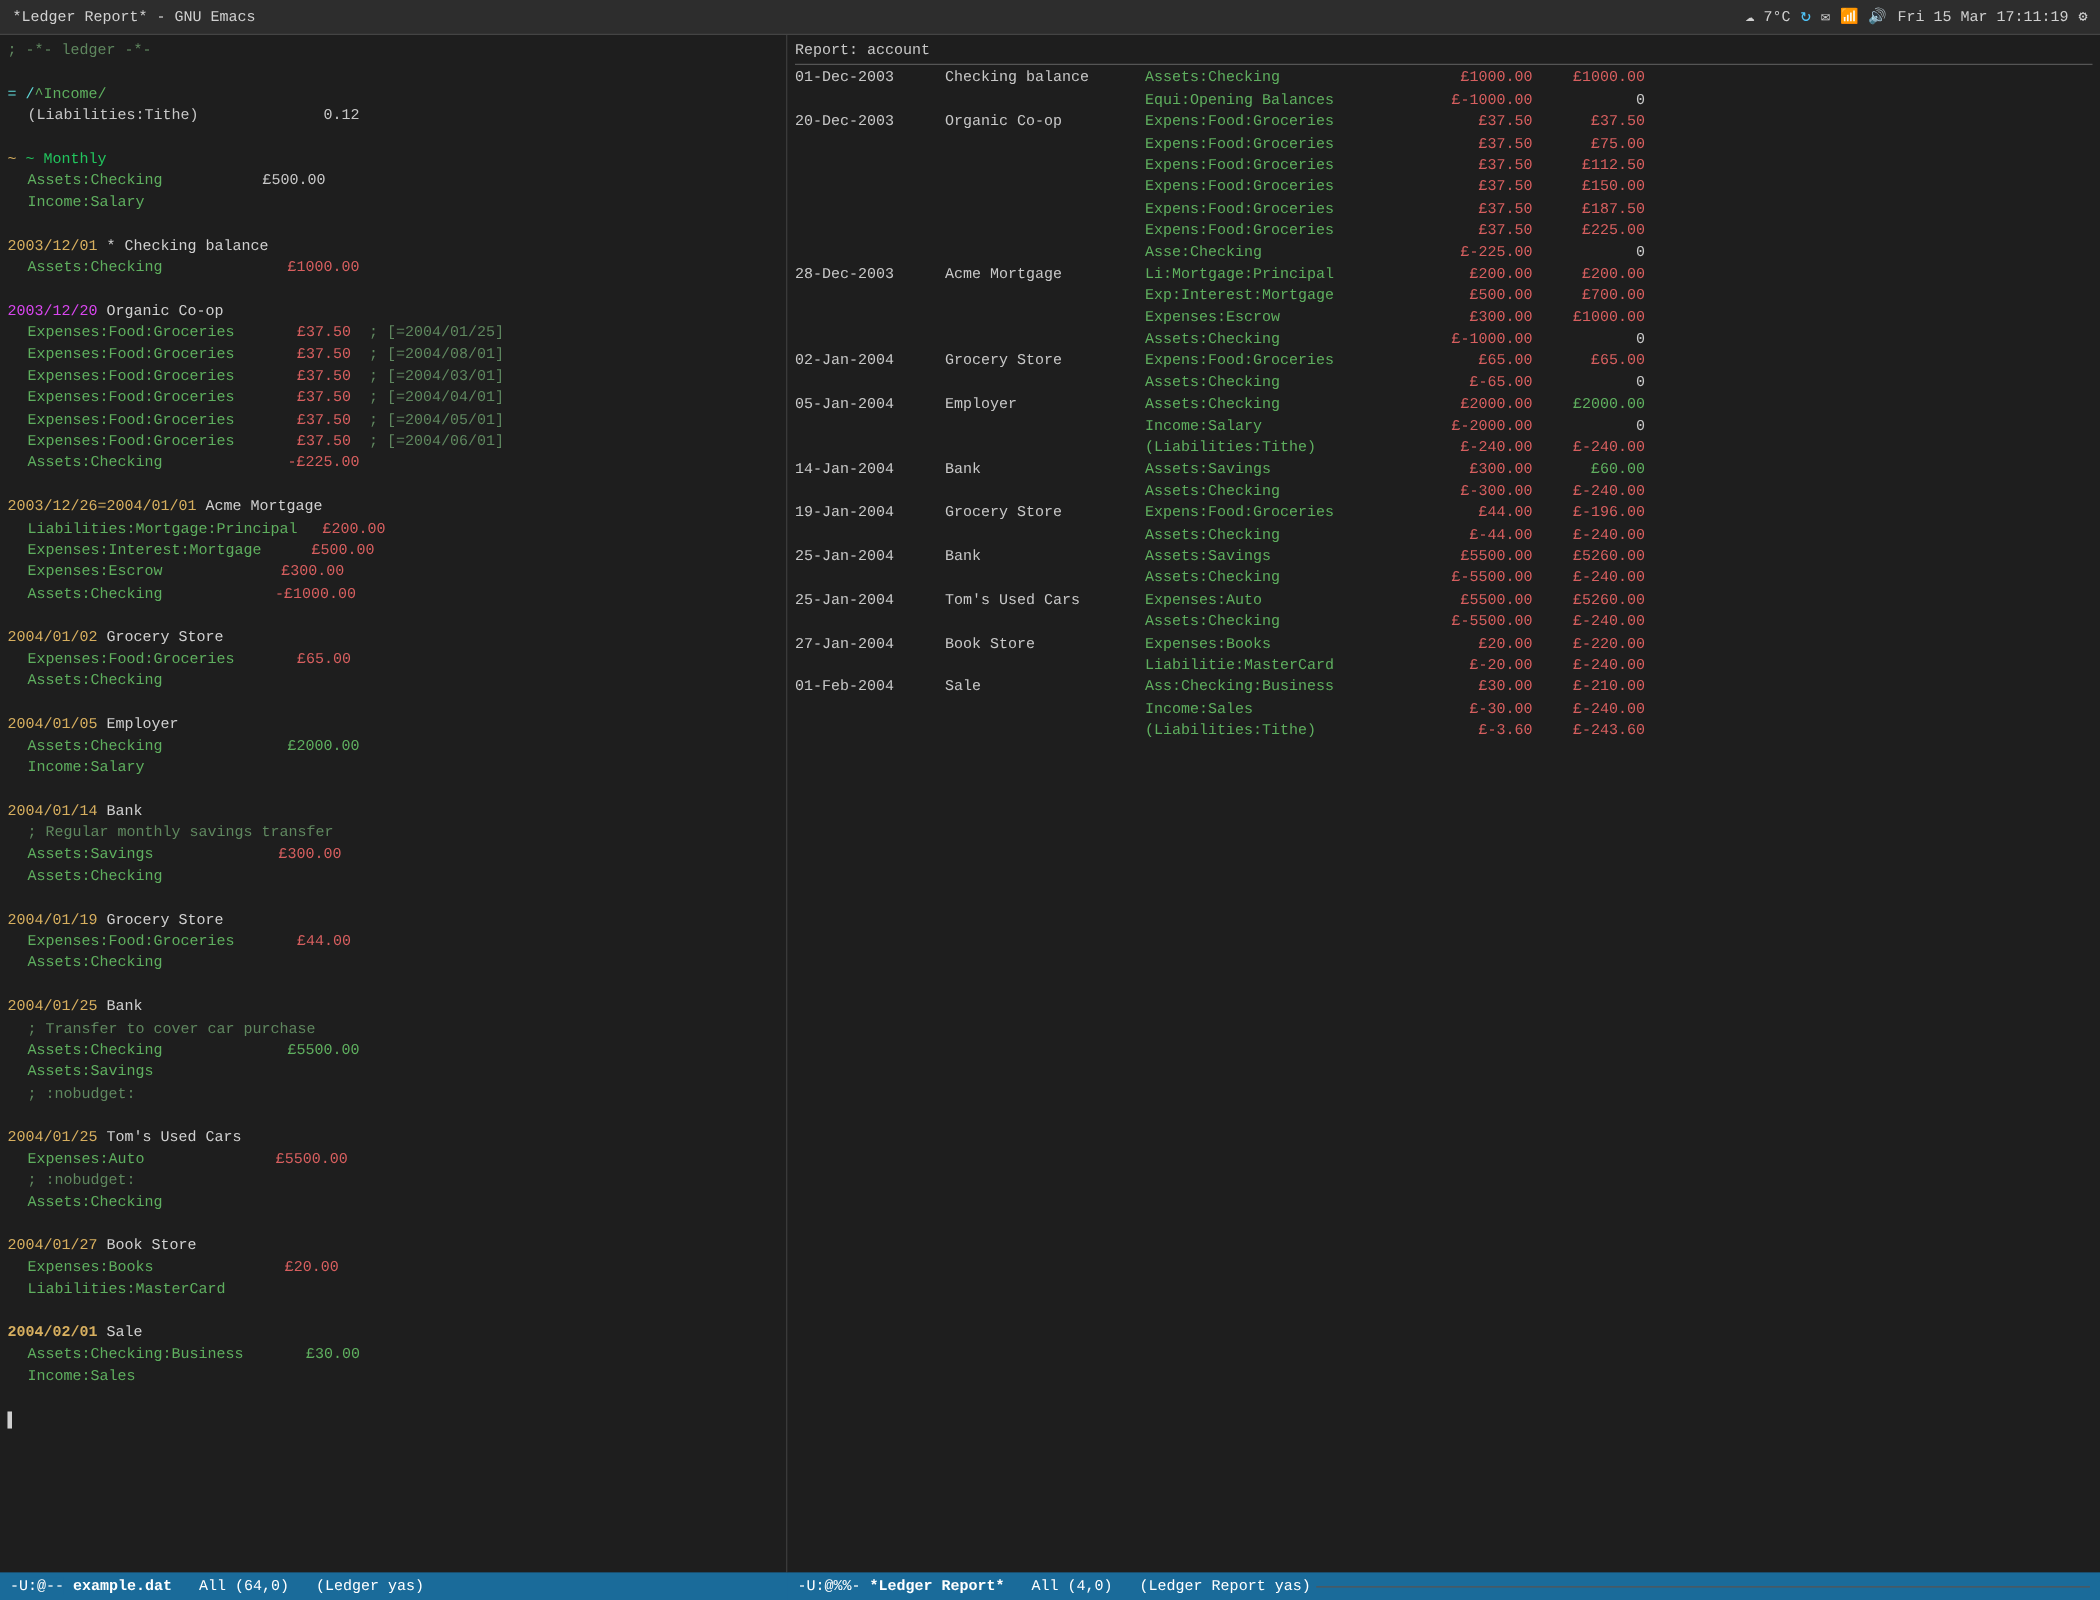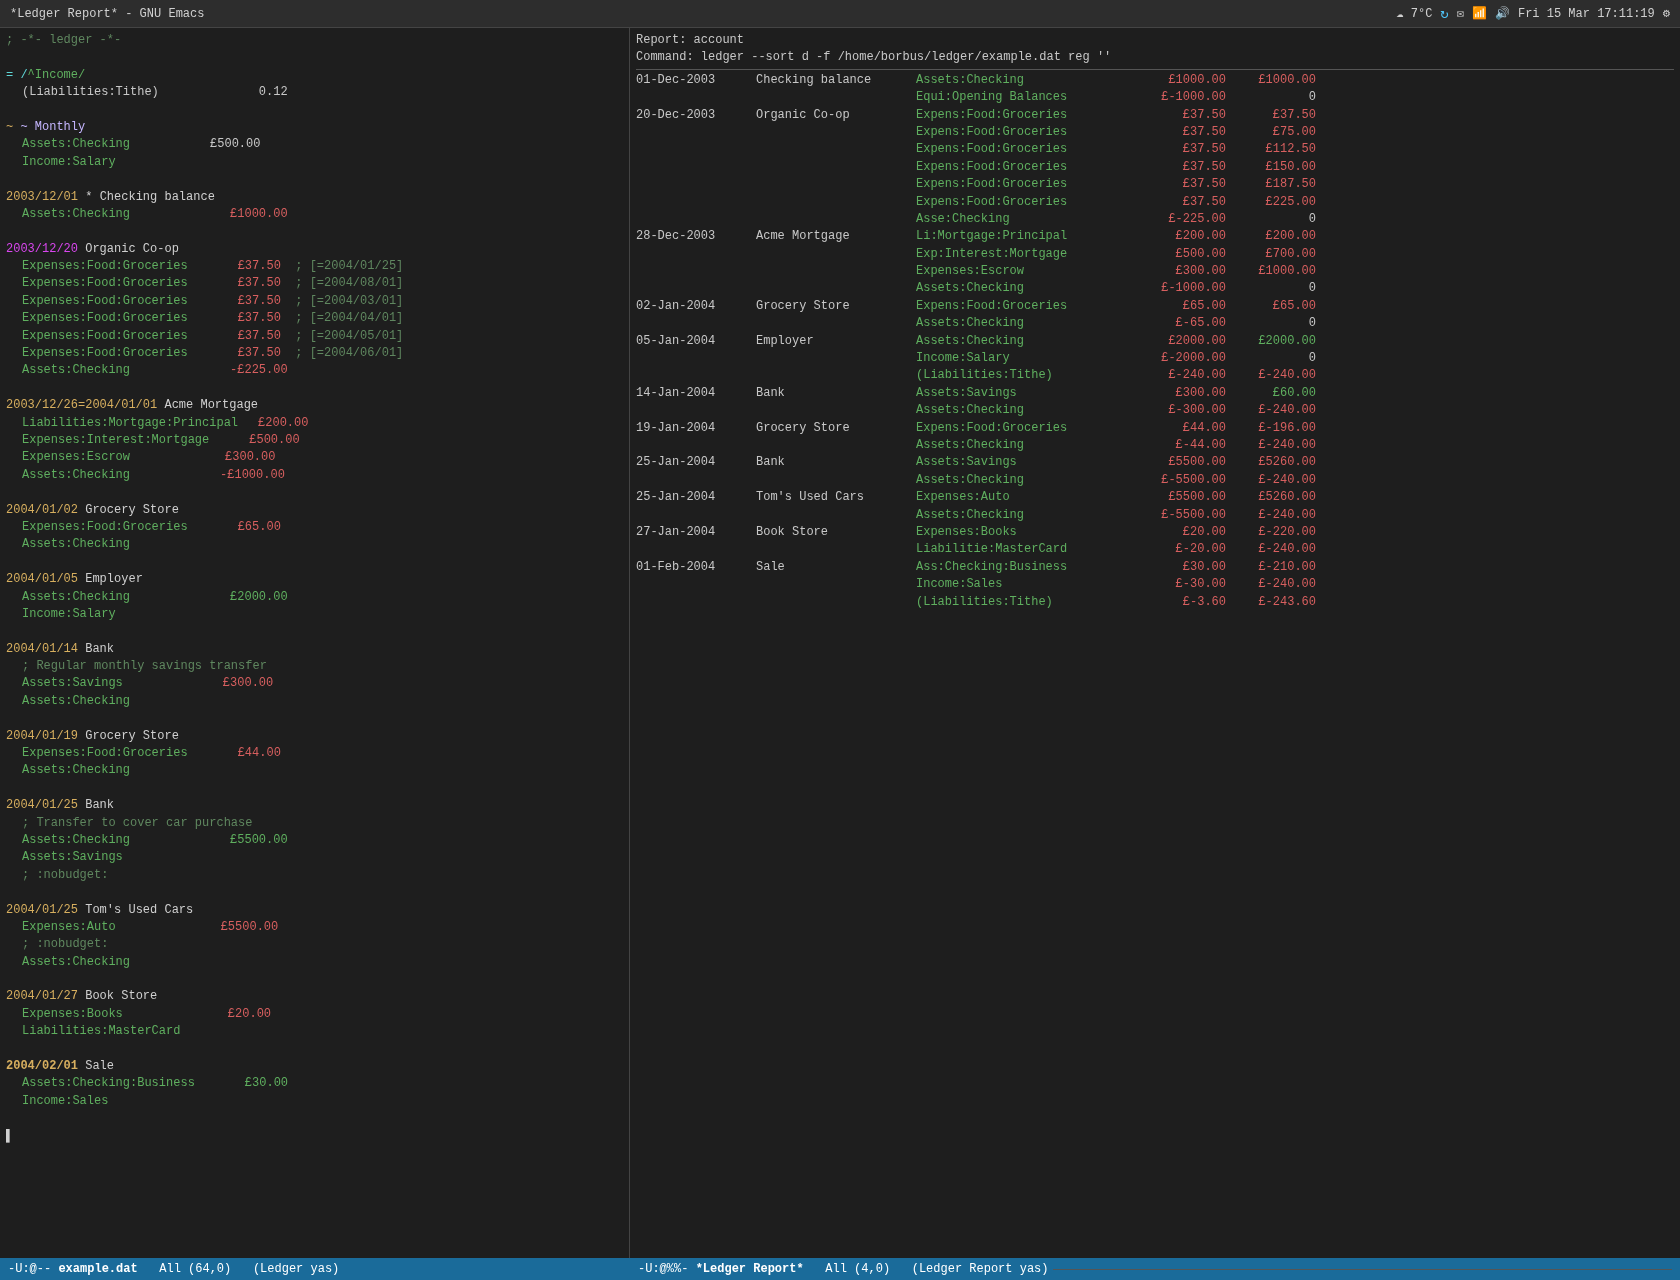--- a/index.html
+++ b/index.html
@@ -126,21 +126,21 @@
     <div class="line">&nbsp;</div>
     <div class="line">
       <span class="cyan">= /</span><span class="green">^Income/</span>
     </div>
     <div class="line indent1">
       <span style="color:#c8c8c8;">(Liabilities:Tithe)</span>
       <span style="color:#c8c8c8; margin-left: 100px;">0.12</span>
     </div>
     <div class="line">&nbsp;</div>
     <div class="line">
-      <span class="tilde">~ </span><span style="color:#c4b5fd;">~ Monthly</span>
+      <span class="tilde">~ </span><span style="color:#22c55e;">~ Monthly</span>
     </div>
     <div class="line indent1">
       <span class="green">Assets:Checking</span>
       <span style="color:#c8c8c8; margin-left: 80px;">£500.00</span>
     </div>
     <div class="line indent1">
       <span class="green">Income:Salary</span>
     </div>
     <div class="line">&nbsp;</div>
 
@@ -333,23 +333,20 @@
     </div>
     <div class="line">&nbsp;</div>
     <div class="line">
       <span style="color:#d0d0d0;">▌</span>
     </div>
   </div>
 
   <div id="right-pane">
     <div class="line header-line">
       <span>Report: account</span>
-    </div>
-    <div class="line header-line">
-      <span>Command: ledger --sort d -f /home/borbus/ledger/example.dat reg ''</span>
     </div>
     <div style="border-top: 1px solid #555; margin: 2px 0;"></div>
 
     <div id="report-entries">
         <div style="display: flex; white-space: pre; font-size: 12px; line-height: 1.45;"><span style="color: rgb(200, 200, 200); width: 120px; display: inline-block; flex-shrink: 0;">01-Dec-2003</span><span style="color: rgb(200, 200, 200); width: 160px; display: inline-block; flex-shrink: 0; overflow: hidden;">Checking balance</span><span style="color: rgb(95, 175, 95); width: 220px; display: inline-block; flex-shrink: 0;">Assets:Checking</span><span style="color: rgb(215, 95, 95); width: 90px; display: inline-block; flex-shrink: 0; text-align: right;">£1000.00</span><span style="color: rgb(215, 95, 95); width: 90px; display: inline-block; flex-shrink: 0; text-align: right;">£1000.00</span></div>
         <div style="display: flex; white-space: pre; font-size: 12px; line-height: 1.45;"><span style="color: rgb(30, 30, 30); width: 120px; display: inline-block; flex-shrink: 0;"></span><span style="color: rgb(30, 30, 30); width: 160px; display: inline-block; flex-shrink: 0; overflow: hidden;"></span><span style="color: rgb(95, 175, 95); width: 220px; display: inline-block; flex-shrink: 0;">Equi:Opening Balances</span><span style="color: rgb(215, 95, 95); width: 90px; display: inline-block; flex-shrink: 0; text-align: right;">£-1000.00</span><span style="color: rgb(200, 200, 200); width: 90px; display: inline-block; flex-shrink: 0; text-align: right;">0</span></div>
         <div style="display: flex; white-space: pre; font-size: 12px; line-height: 1.45;"><span style="color: rgb(200, 200, 200); width: 120px; display: inline-block; flex-shrink: 0;">20-Dec-2003</span><span style="color: rgb(200, 200, 200); width: 160px; display: inline-block; flex-shrink: 0; overflow: hidden;">Organic Co-op</span><span style="color: rgb(95, 175, 95); width: 220px; display: inline-block; flex-shrink: 0;">Expens:Food:Groceries</span><span style="color: rgb(215, 95, 95); width: 90px; display: inline-block; flex-shrink: 0; text-align: right;">£37.50</span><span style="color: rgb(215, 95, 95); width: 90px; display: inline-block; flex-shrink: 0; text-align: right;">£37.50</span></div>
         <div style="display: flex; white-space: pre; font-size: 12px; line-height: 1.45;"><span style="color: rgb(30, 30, 30); width: 120px; display: inline-block; flex-shrink: 0;"></span><span style="color: rgb(30, 30, 30); width: 160px; display: inline-block; flex-shrink: 0; overflow: hidden;"></span><span style="color: rgb(95, 175, 95); width: 220px; display: inline-block; flex-shrink: 0;">Expens:Food:Groceries</span><span style="color: rgb(215, 95, 95); width: 90px; display: inline-block; flex-shrink: 0; text-align: right;">£37.50</span><span style="color: rgb(215, 95, 95); width: 90px; display: inline-block; flex-shrink: 0; text-align: right;">£75.00</span></div>
         <div style="display: flex; white-space: pre; font-size: 12px; line-height: 1.45;"><span style="color: rgb(30, 30, 30); width: 120px; display: inline-block; flex-shrink: 0;"></span><span style="color: rgb(30, 30, 30); width: 160px; display: inline-block; flex-shrink: 0; overflow: hidden;"></span><span style="color: rgb(95, 175, 95); width: 220px; display: inline-block; flex-shrink: 0;">Expens:Food:Groceries</span><span style="color: rgb(215, 95, 95); width: 90px; display: inline-block; flex-shrink: 0; text-align: right;">£37.50</span><span style="color: rgb(215, 95, 95); width: 90px; display: inline-block; flex-shrink: 0; text-align: right;">£112.50</span></div>
         <div style="display: flex; white-space: pre; font-size: 12px; line-height: 1.45;"><span style="color: rgb(30, 30, 30); width: 120px; display: inline-block; flex-shrink: 0;"></span><span style="color: rgb(30, 30, 30); width: 160px; display: inline-block; flex-shrink: 0; overflow: hidden;"></span><span style="color: rgb(95, 175, 95); width: 220px; display: inline-block; flex-shrink: 0;">Expens:Food:Groceries</span><span style="color: rgb(215, 95, 95); width: 90px; display: inline-block; flex-shrink: 0; text-align: right;">£37.50</span><span style="color: rgb(215, 95, 95); width: 90px; display: inline-block; flex-shrink: 0; text-align: right;">£150.00</span></div>

